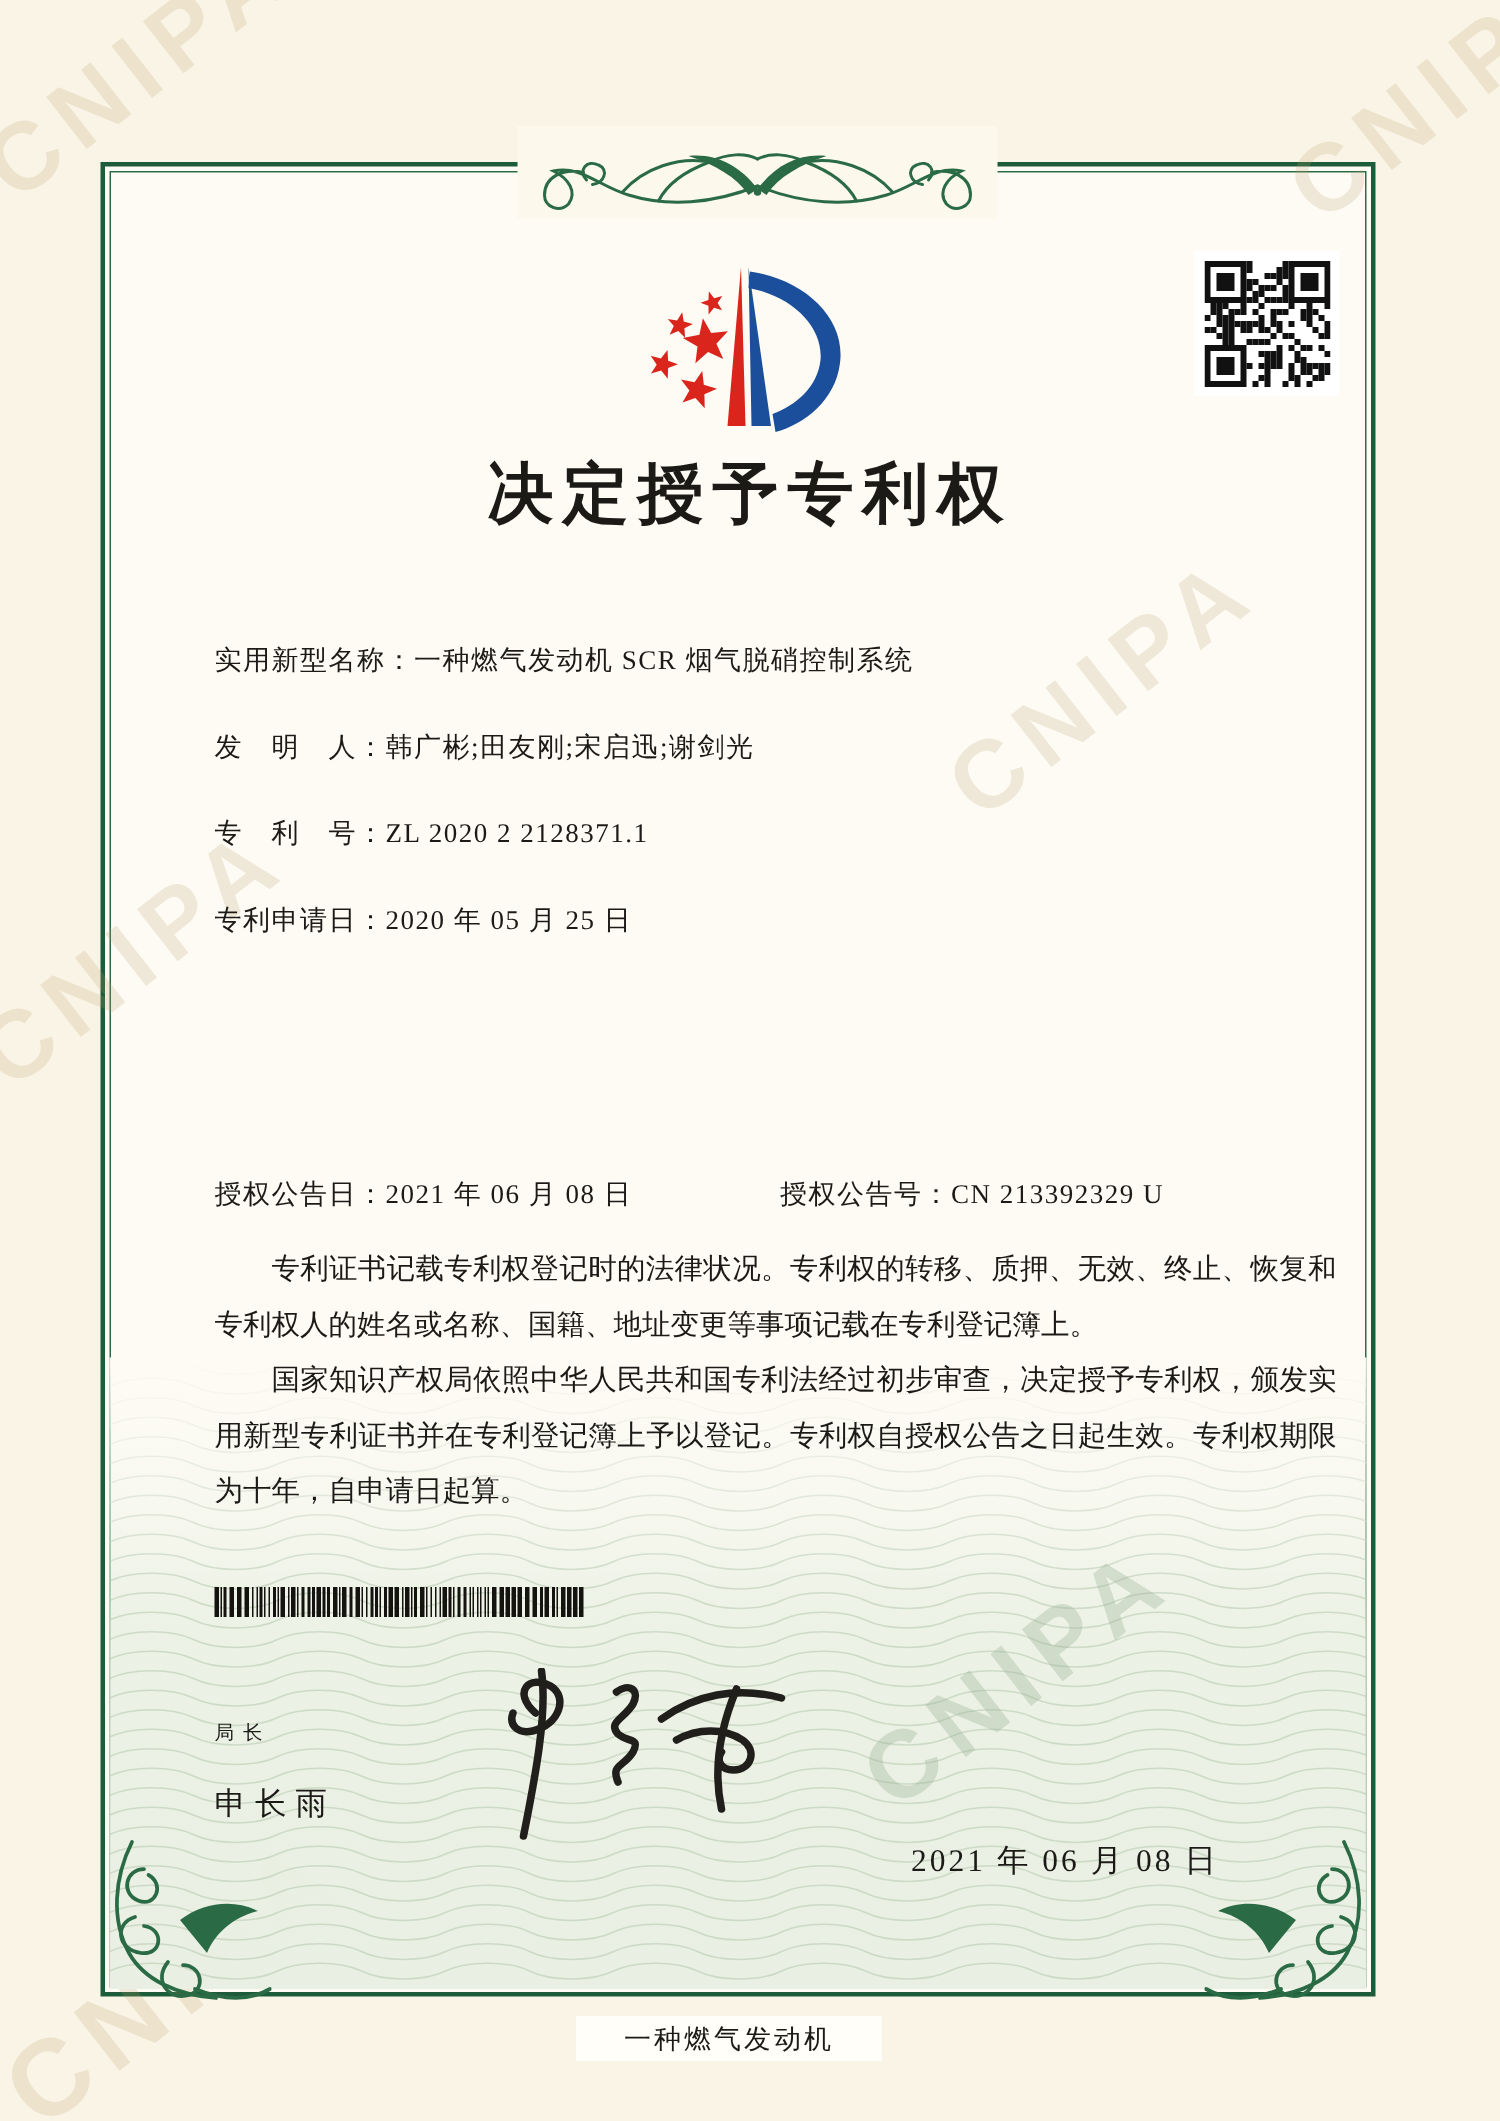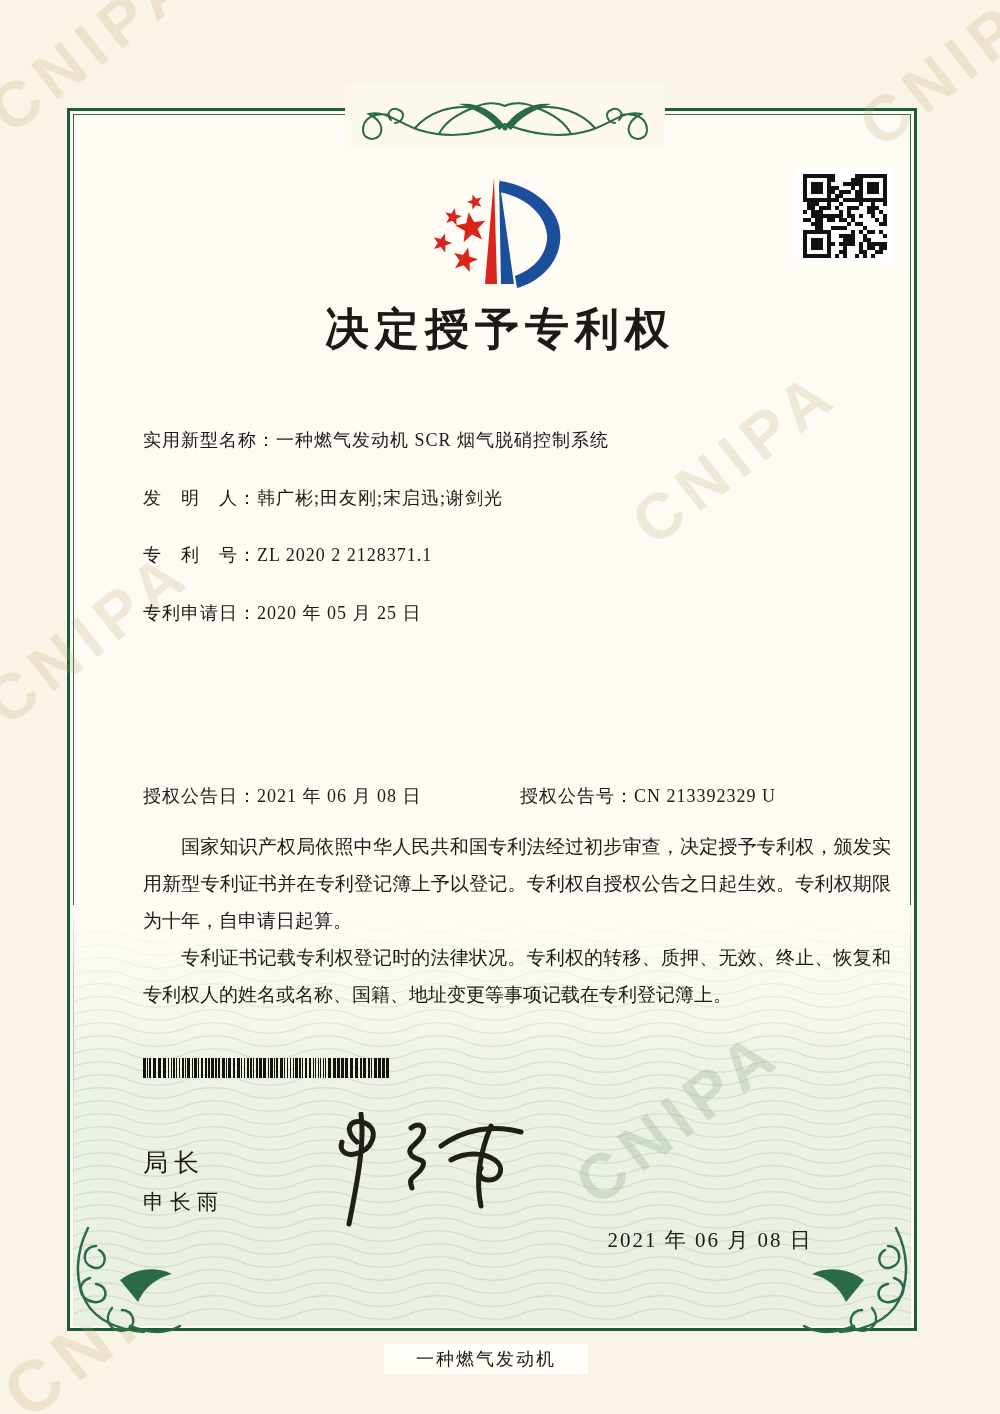--- a/index.html
+++ b/index.html
@@ -43,21 +43,21 @@
   .f-name{top:427px}.f-inventor{top:485px}.f-patno{top:542px}.f-appdate{top:600px}
   .f-patentee{top:660px}.f-address{top:719px}.f-grant{top:783px}
   .pair{display:inline-block;vertical-align:top;}
   .pair1{width:377px;}
   
   .paras{position:absolute;left:143px;top:828px;width:748px;font-size:19px;line-height:37px;text-align:justify;}
   .paras p{margin:0;text-indent:2em;}
   
   .barcode{position:absolute;left:143px;top:1058px;width:256px;height:20px;font-size:0;white-space:nowrap;}
   .barcode span{display:inline-block;height:20px;background:#15130f;}
-  .signer-title{position:absolute;left:143px;top:1146px;font-size:25px;letter-spacing:6px;}
+  .signer-title{position:absolute;left:143px;top:1146px;font-size:13px;letter-spacing:6px;}
   .signer-name{position:absolute;left:143px;top:1188px;font-size:21px;letter-spacing:6px;}
   .signature{position:absolute;left:295px;top:1112px;}
   .signature path{fill:none;stroke:#211f1b;stroke-width:5;stroke-linecap:round;stroke-linejoin:round;}
   .issue-date{position:absolute;left:560px;top:1226px;width:300px;text-align:center;font-size:21px;letter-spacing:2px;}
   .page-info{position:absolute;left:0;top:1292px;width:100%;text-align:center;font-size:17px;letter-spacing:2px;}
   .footer-note{position:absolute;left:384px;top:1344px;width:204px;text-align:center;
                font-size:18px;letter-spacing:2px;background:#fffef8;padding:3px 0;}
 </style>
 </head>
 <body>
@@ -327,22 +327,22 @@
     <span class="flabel">专　利　号：</span><span class="fvalue">ZL 2020 2 2128371.1</span>
   </div>
   <div class="field f-appdate">
     <span class="flabel">专利申请日：</span><span class="fvalue">2020 年 05 月 25 日</span>
   </div>
   <div class="field f-grant grant-row">
     <span class="pair pair1"><span class="flabel">授权公告日：</span><span class="fvalue">2021 年 06 月 08 日</span></span><span class="pair"><span class="flabel">授权公告号：</span><span class="fvalue">CN 213392329 U</span></span>
   </div>
 
   <div class="paras">
+    <p>专利证书记载专利权登记时的法律状况。专利权的转移、质押、无效、终止、恢复和专利权人的姓名或名称、国籍、地址变更等事项记载在专利登记簿上。</p>
     <p>国家知识产权局依照中华人民共和国专利法经过初步审查，决定授予专利权，颁发实用新型专利证书并在专利登记簿上予以登记。专利权自授权公告之日起生效。专利权期限为十年，自申请日起算。</p>
-    <p>专利证书记载专利权登记时的法律状况。专利权的转移、质押、无效、终止、恢复和专利权人的姓名或名称、国籍、地址变更等事项记载在专利登记簿上。</p>
   </div>
 
   <div class="barcode" id="barcode"><span style="width:3px;margin-right:1px"></span><span style="width:1px;margin-right:1px"></span><span style="width:2px;margin-right:2px"></span><span style="width:3px;margin-right:2px"></span><span style="width:3px;margin-right:2px"></span><span style="width:3px;margin-right:2px"></span><span style="width:1px;margin-right:2px"></span><span style="width:1px;margin-right:1px"></span><span style="width:2px;margin-right:1px"></span><span style="width:1px;margin-right:2px"></span><span style="width:1px;margin-right:2px"></span><span style="width:2px;margin-right:1px"></span><span style="width:1px;margin-right:1px"></span><span style="width:3px;margin-right:2px"></span><span style="width:1px;margin-right:1px"></span><span style="width:3px;margin-right:1px"></span><span style="width:1px;margin-right:2px"></span><span style="width:2px;margin-right:2px"></span><span style="width:2px;margin-right:1px"></span><span style="width:2px;margin-right:1px"></span><span style="width:3px;margin-right:1px"></span><span style="width:2px;margin-right:1px"></span><span style="width:2px;margin-right:2px"></span><span style="width:3px;margin-right:1px"></span><span style="width:1px;margin-right:1px"></span><span style="width:3px;margin-right:2px"></span><span style="width:2px;margin-right:2px"></span><span style="width:3px;margin-right:1px"></span><span style="width:1px;margin-right:2px"></span><span style="width:1px;margin-right:2px"></span><span style="width:2px;margin-right:1px"></span><span style="width:2px;margin-right:1px"></span><span style="width:1px;margin-right:2px"></span><span style="width:2px;margin-right:1px"></span><span style="width:3px;margin-right:1px"></span><span style="width:3px;margin-right:2px"></span><span style="width:1px;margin-right:1px"></span><span style="width:3px;margin-right:1px"></span><span style="width:1px;margin-right:1px"></span><span style="width:2px;margin-right:2px"></span><span style="width:3px;margin-right:1px"></span><span style="width:1px;margin-right:2px"></span><span style="width:1px;margin-right:2px"></span><span style="width:1px;margin-right:2px"></span><span style="width:1px;margin-right:1px"></span><span style="width:3px;margin-right:1px"></span><span style="width:2px;margin-right:1px"></span><span style="width:1px;margin-right:2px"></span><span style="width:2px;margin-right:2px"></span><span style="width:2px;margin-right:2px"></span><span style="width:1px;margin-right:1px"></span><span style="width:1px;margin-right:2px"></span><span style="width:1px;margin-right:1px"></span><span style="width:1px;margin-right:2px"></span><span style="width:1px;margin-right:1px"></span><span style="width:1px;margin-right:2px"></span><span style="width:3px;margin-right:2px"></span><span style="width:3px;margin-right:1px"></span><span style="width:3px;margin-right:1px"></span><span style="width:3px;margin-right:1px"></span><span style="width:3px;margin-right:2px"></span><span style="width:3px;margin-right:2px"></span><span style="width:3px;margin-right:2px"></span><span style="width:2px;margin-right:1px"></span><span style="width:3px;margin-right:2px"></span><span style="width:2px;margin-right:1px"></span><span style="width:1px;margin-right:2px"></span><span style="width:3px;margin-right:1px"></span><span style="width:3px;margin-right:1px"></span><span style="width:3px;margin-right:1px"></span><span style="width:3px;margin-right:2px"></span></div>
 
   <div class="signer-title">局长</div>
   <div class="signer-name">申长雨</div>
 
   <svg class="signature" width="240" height="118" viewBox="0 0 240 118">
     <path d="M62 30 C 46 16 58 4 72 12 C 84 19 78 38 60 42 C 50 44 44 38 47 30"></path>
     <path d="M66 2 C 70 30 62 72 54 112"></path>

